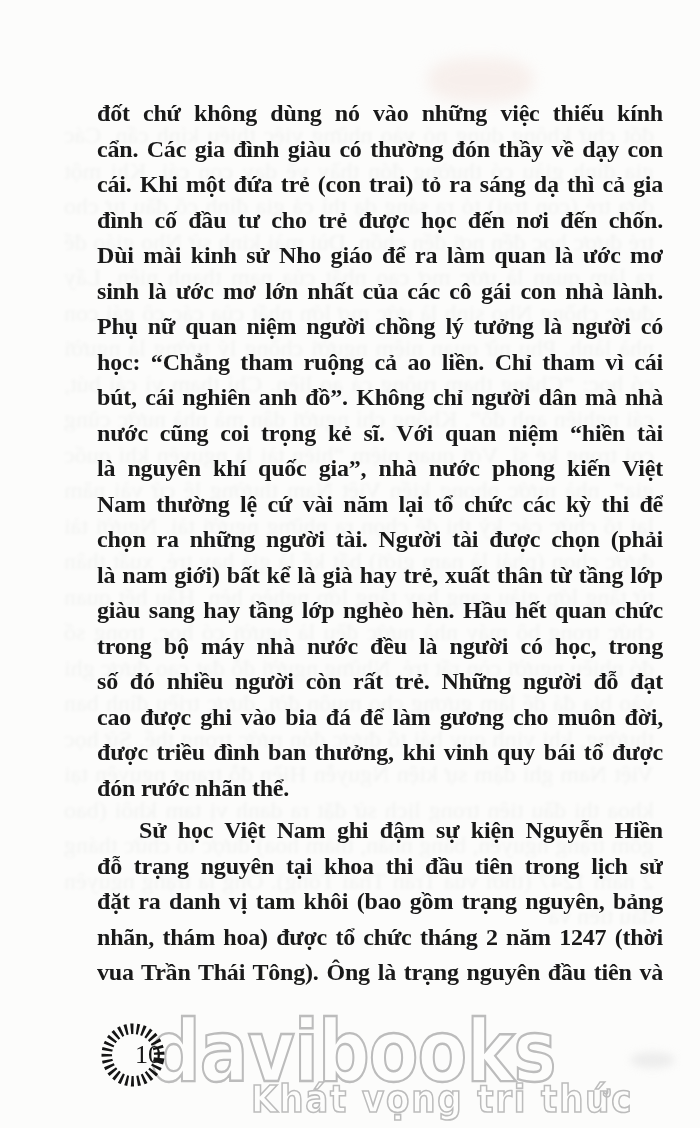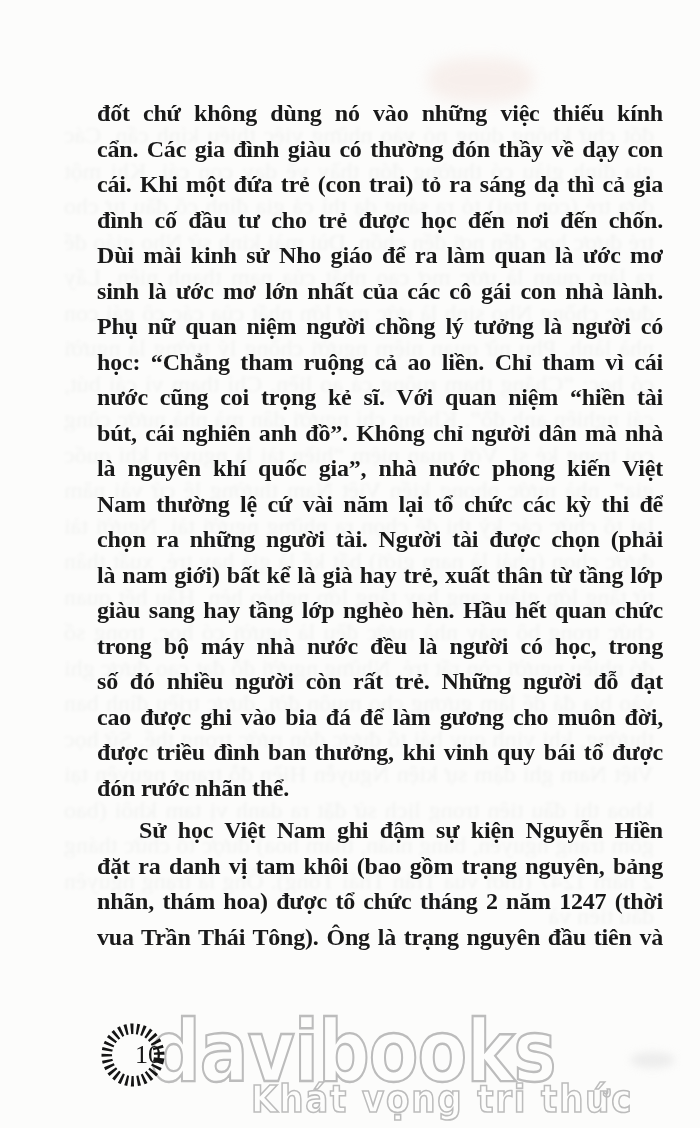--- a/index.html
+++ b/index.html
@@ -105,35 +105,36 @@
   <div class="text" id="text-block">
       <div class="para">
         <div class="line">đốt chứ không dùng nó vào những việc thiếu kính</div>
         <div class="line">cẩn. Các gia đình giàu có thường đón thầy về dạy con</div>
         <div class="line">cái. Khi một đứa trẻ (con trai) tỏ ra sáng dạ thì cả gia</div>
         <div class="line">đình cố đầu tư cho trẻ được học đến nơi đến chốn.</div>
         <div class="line">Dùi mài kinh sử Nho giáo để ra làm quan là ước mơ</div>
         <div class="line">sinh là ước mơ lớn nhất của các cô gái con nhà lành.</div>
         <div class="line">Phụ nữ quan niệm người chồng lý tưởng là người có</div>
         <div class="line">học: “Chẳng tham ruộng cả ao liền. Chỉ tham vì cái</div>
+        <div class="line">bút, cái nghiên anh đồ”. Không chỉ người dân mà nhà</div>
         <div class="line">nước cũng coi trọng kẻ sĩ. Với quan niệm “hiền tài</div>
-        <div class="line">bút, cái nghiên anh đồ”. Không chỉ người dân mà nhà</div>
         <div class="line">là nguyên khí quốc gia”, nhà nước phong kiến Việt</div>
         <div class="line">Nam thường lệ cứ vài năm lại tổ chức các kỳ thi để</div>
         <div class="line">chọn ra những người tài. Người tài được chọn (phải</div>
         <div class="line">là nam giới) bất kể là già hay trẻ, xuất thân từ tầng lớp</div>
         <div class="line">giàu sang hay tầng lớp nghèo hèn. Hầu hết quan chức</div>
         <div class="line">trong bộ máy nhà nước đều là người có học, trong</div>
         <div class="line">số đó nhiều người còn rất trẻ. Những người đỗ đạt</div>
         <div class="line">cao được ghi vào bia đá để làm gương cho muôn đời,</div>
         <div class="line">được triều đình ban thưởng, khi vinh quy bái tổ được</div>
         <div class="line lastleft">đón rước nhãn thể.</div>
       </div>
       <div class="para">
         <div class="line indent">Sử học Việt Nam ghi đậm sự kiện Nguyễn Hiền</div>
+        <div class="line">đỗ trạng nguyên tại khoa thi đầu tiên trong lịch sử</div>
         <div class="line">đặt ra danh vị tam khôi (bao gồm trạng nguyên, bảng</div>
         <div class="line">nhãn, thám hoa) được tổ chức tháng 2 năm 1247 (thời</div>
         <div class="line">vua Trần Thái Tông). Ông là trạng nguyên đầu tiên và</div>
       </div>
     </div>
 
   <div class="badge">
     <svg width="72" height="72" viewBox="0 0 72 72">
       <circle cx="36" cy="36" r="26" fill="none" stroke="#151515" stroke-width="11" stroke-dasharray="2.6 3.1" transform="rotate(12 36 36)"></circle>
       <circle cx="36" cy="36" r="21" fill="#fcfcfb" stroke="none"></circle>

